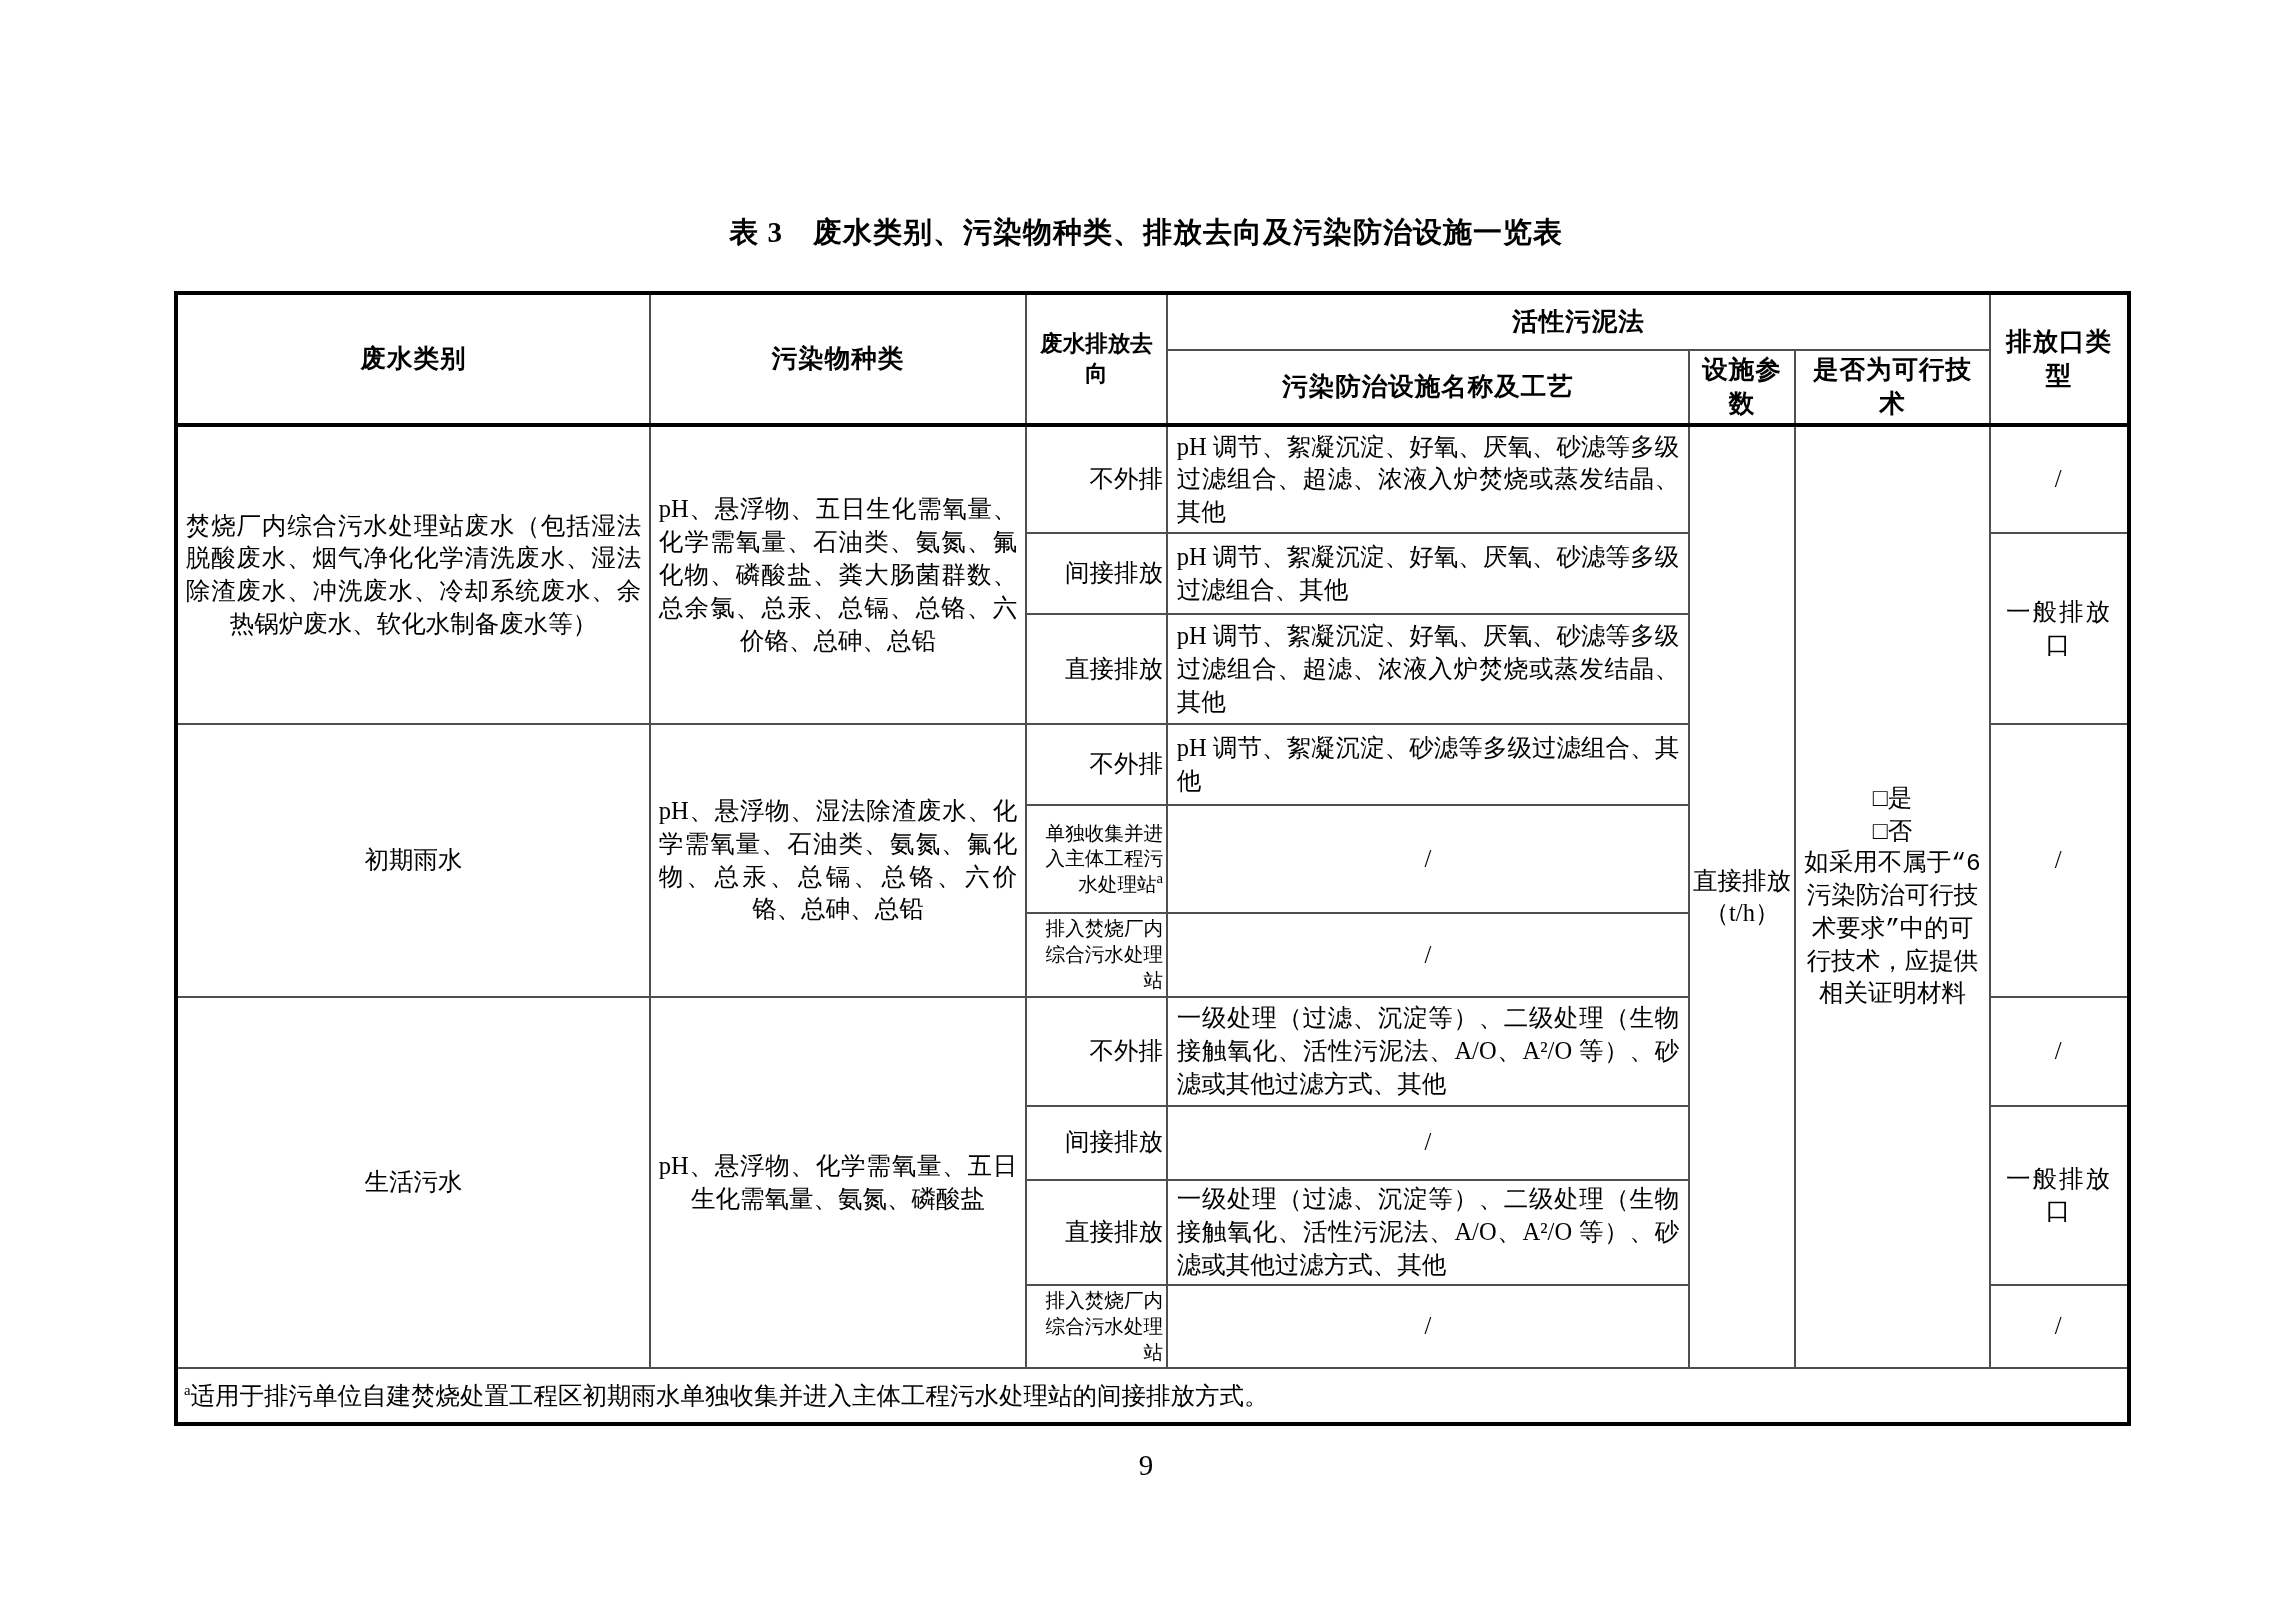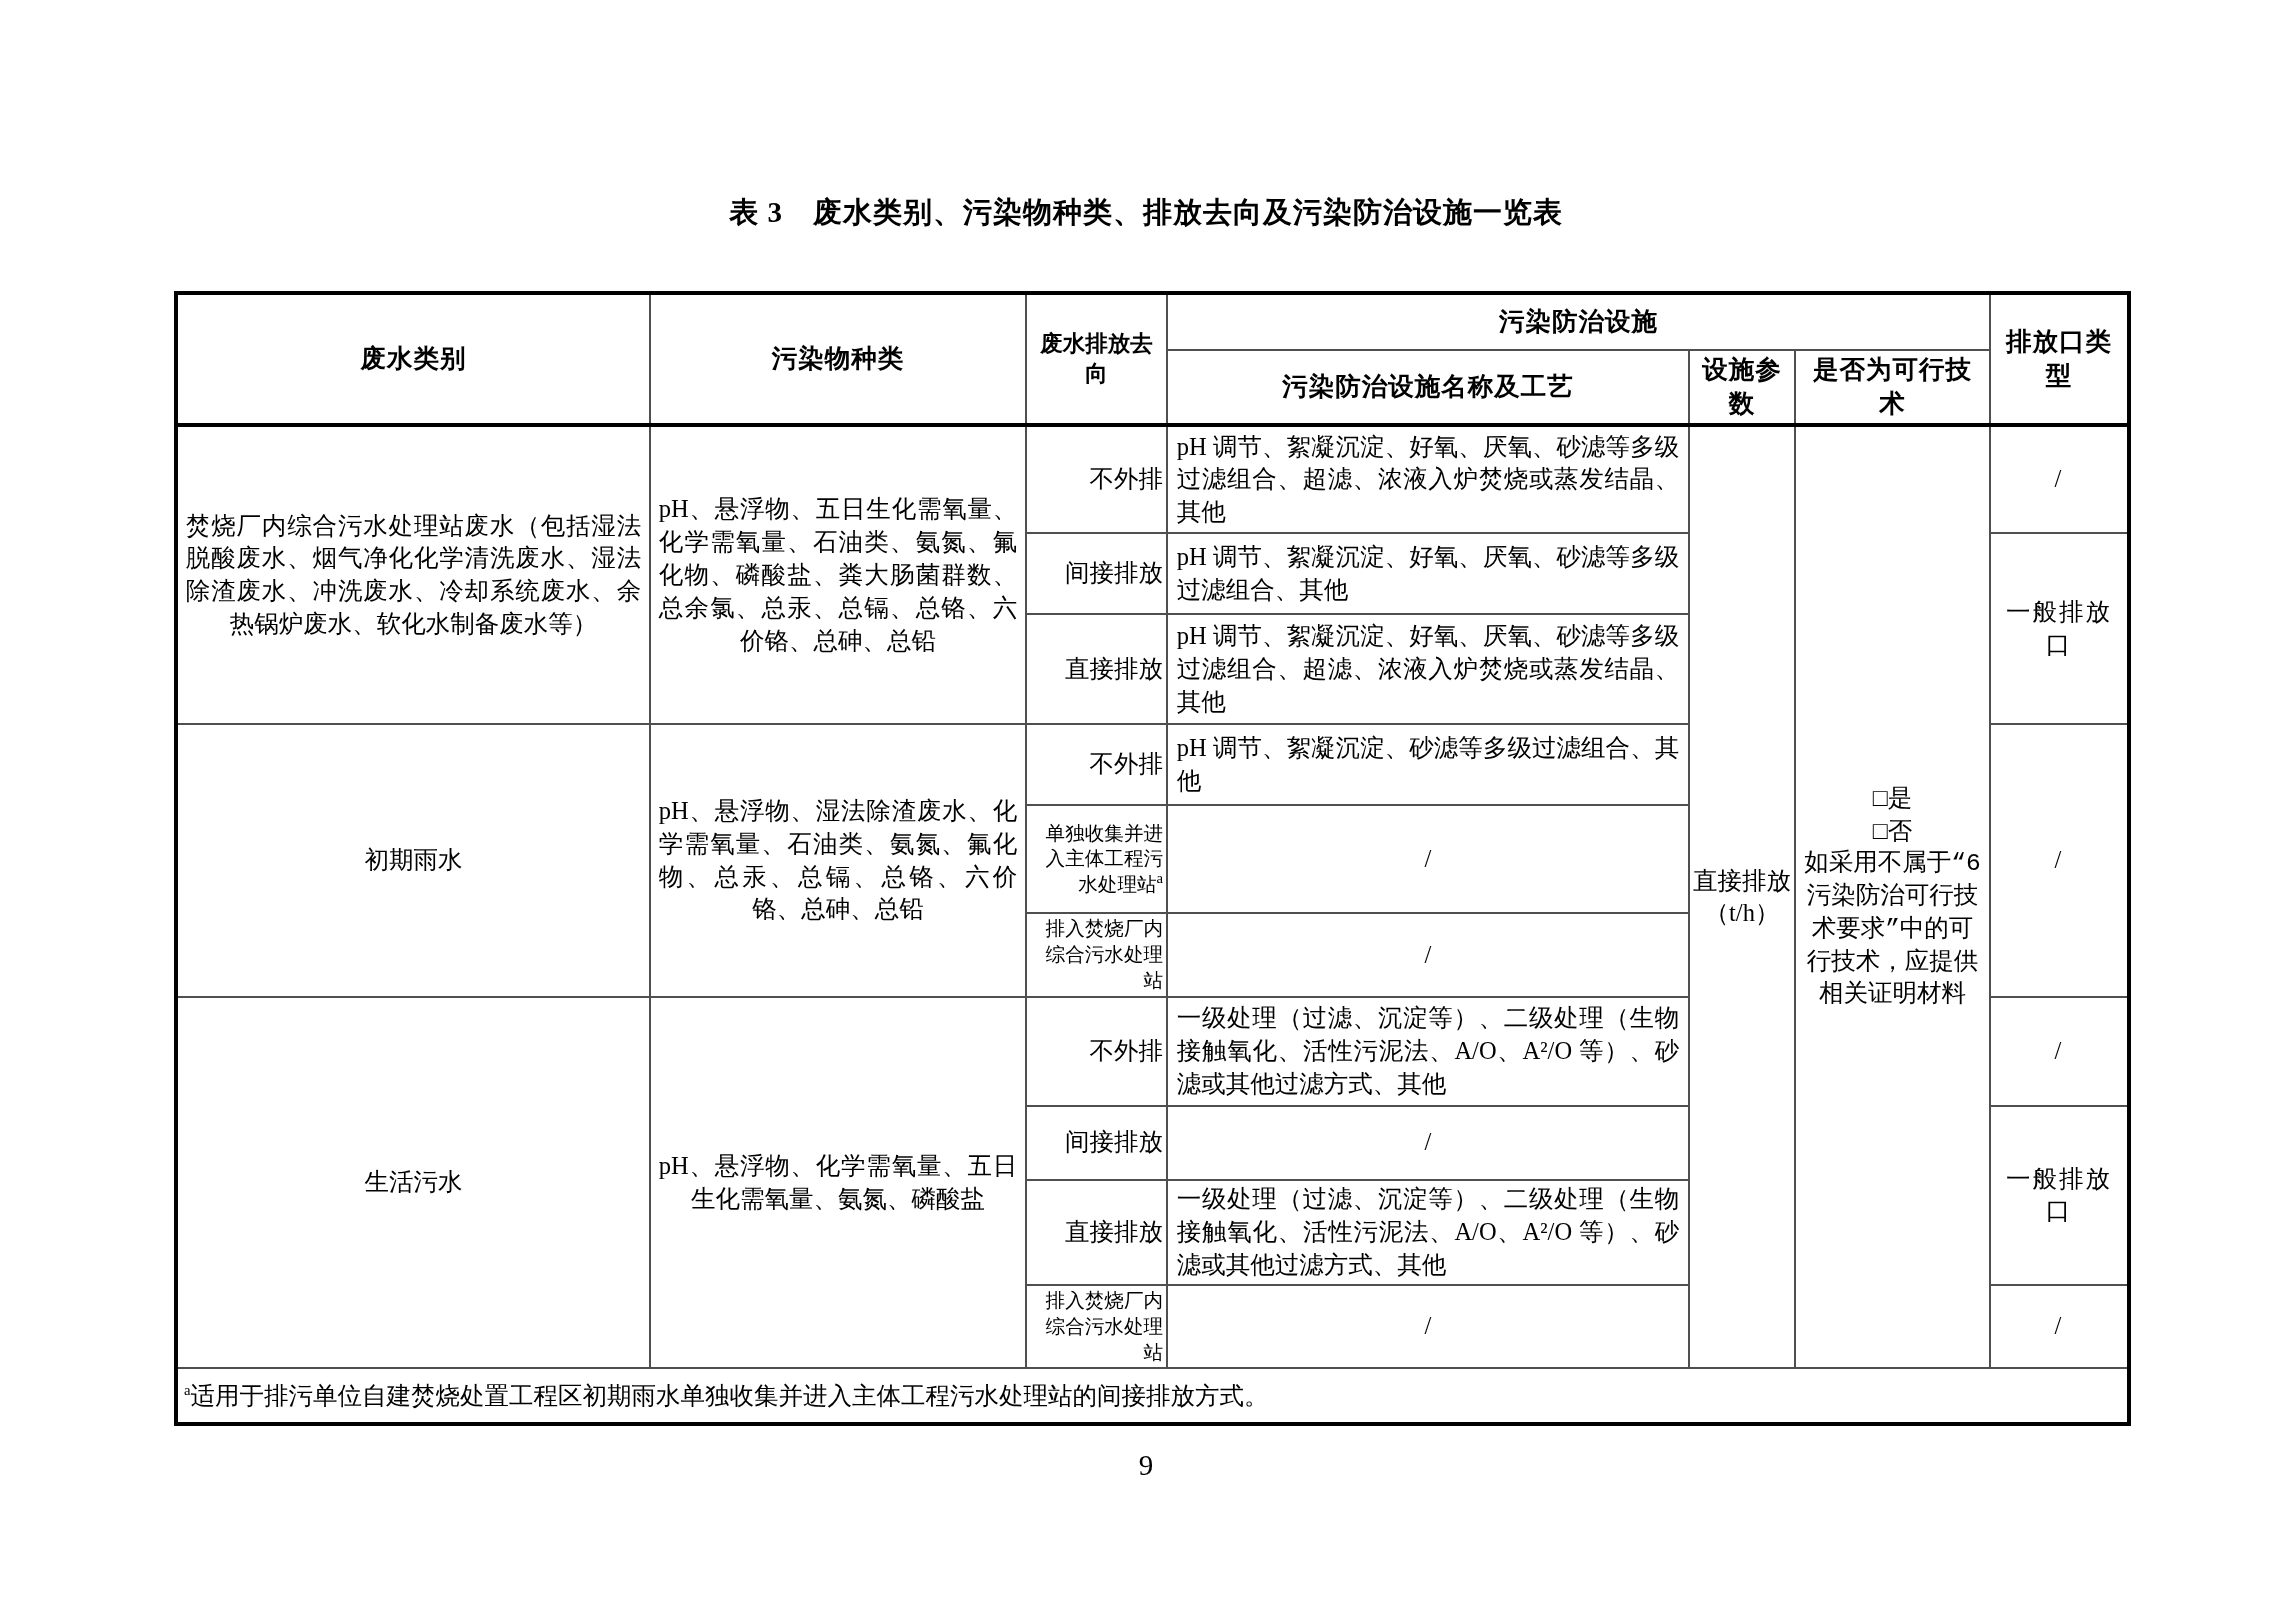--- a/index.html
+++ b/index.html
@@ -1,21 +1,21 @@
 <!DOCTYPE html>
 <html><head>
 <meta charset="utf-8">
 <style>
   html,body{margin:0;padding:0;}
   body{
     width:2292px;height:1620px;position:relative;background:#ffffff;
     font-family:"Liberation Serif","DejaVu Serif",serif;color:#000;
   }
   .doc-title{
-    position:absolute;top:194px;left:0;width:2292px;
+    position:absolute;top:214px;left:0;width:2292px;
     text-align:center;font-size:29px;font-weight:bold;line-height:37px;
     letter-spacing:1px;
   }
   table.spec-table{
     position:absolute;left:174px;top:291px;width:1954px;
     border-collapse:collapse;table-layout:fixed;
     border:4.9px solid #000;
     font-size:24.5px;line-height:1.34;
   }
   .spec-table th,.spec-table td{
@@ -66,21 +66,21 @@
     <col style="width:522px">
       <col style="width:106px">
       <col style="width:195px">
     <col style="width:139px">
   </colgroup>
   <thead>
     <tr class="hh1">
       <th rowspan="2" class="thickb">废水类别</th>
       <th rowspan="2" class="thickb">污染物种类</th>
       <th rowspan="2" class="thickb th-dest">废水排放去向</th>
-      <th colspan="3">污染防治设施</th>
+      <th colspan="3">活性污泥法</th>
       <th rowspan="2" class="thickb">排放口类型</th>
     </tr>
     <tr class="hh2">
       <th class="thickb">污染防治设施名称及工艺</th>
       <th class="thickb">设施参数</th>
       <th class="thickb">是否为可行技术</th>
     </tr>
   </thead>
   <tbody>
     <tr class="rh1">

